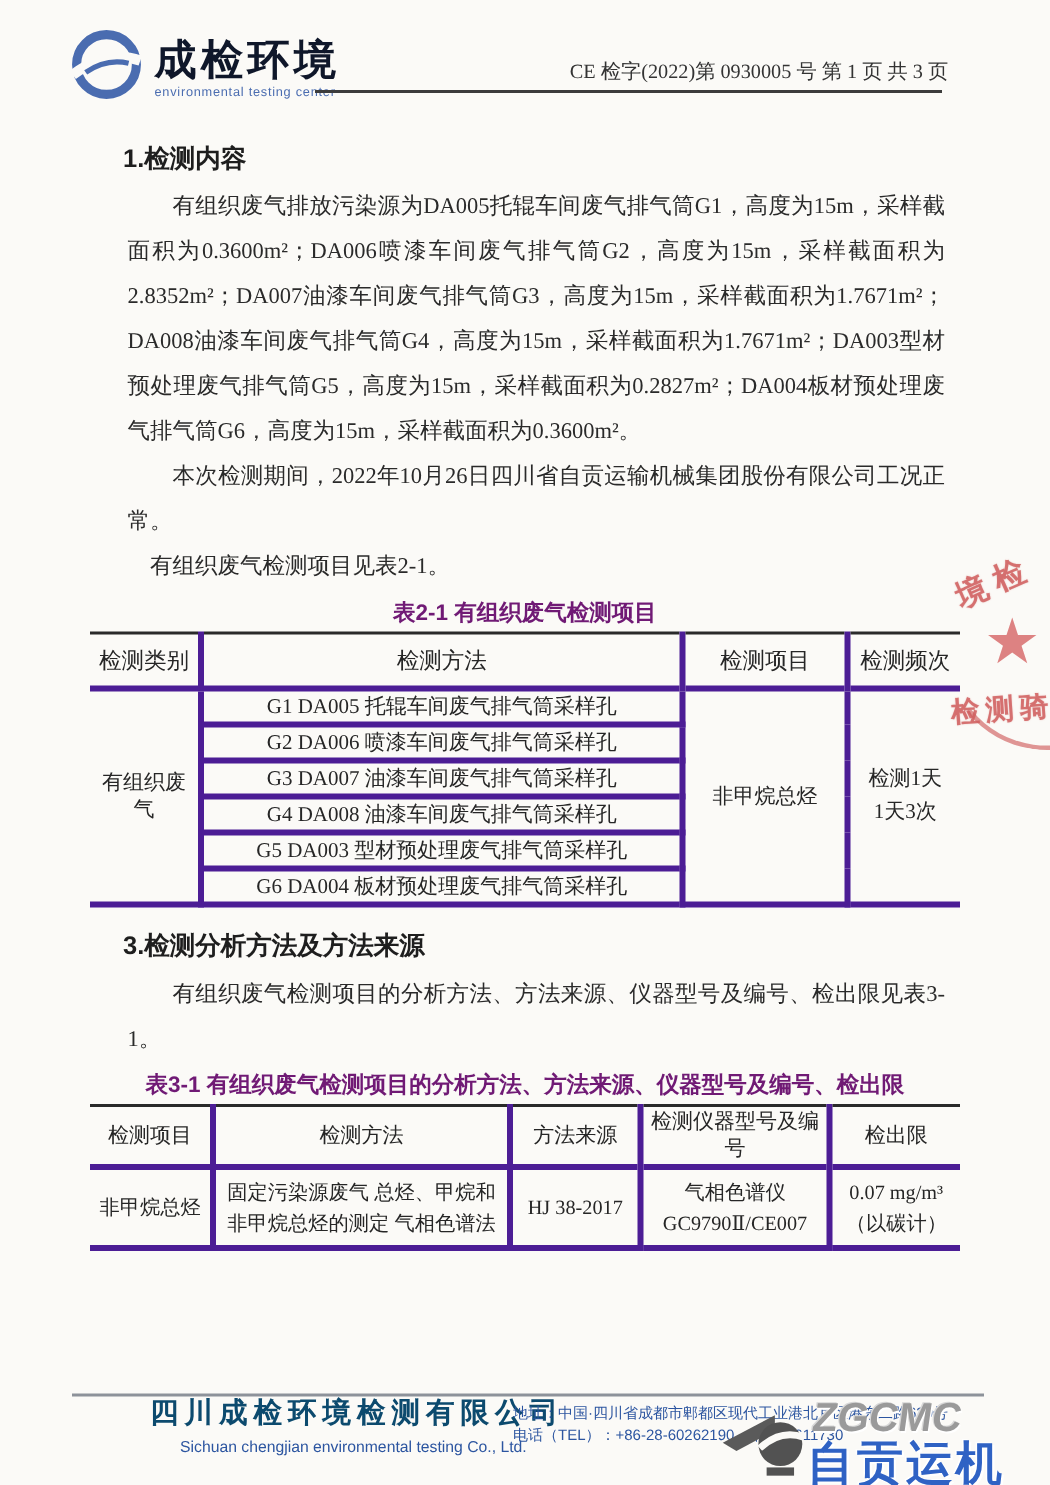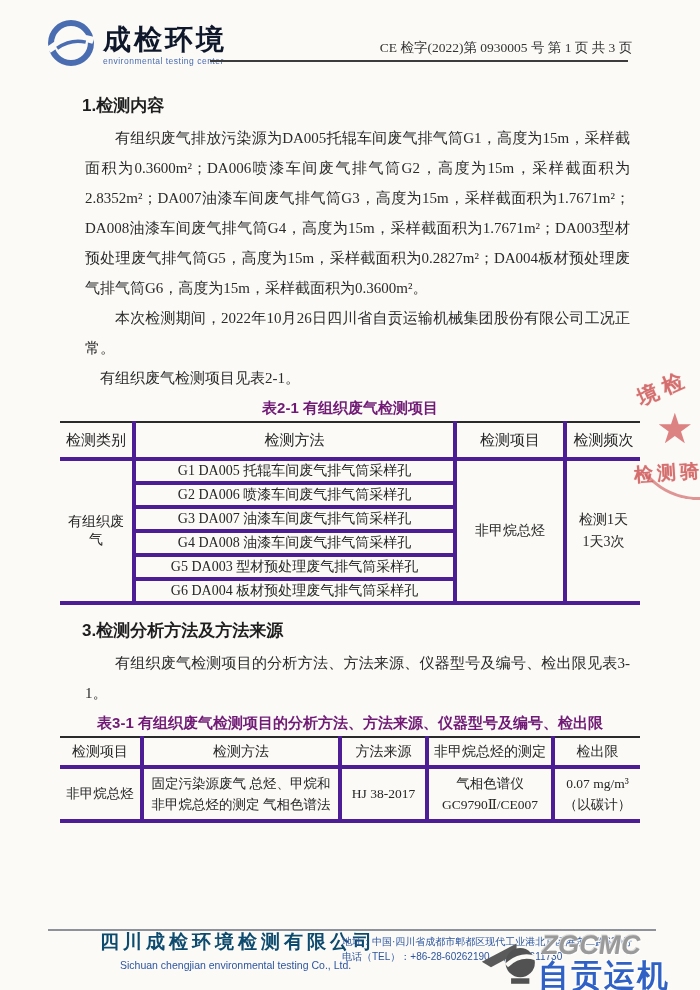--- a/index.html
+++ b/index.html
@@ -199,21 +199,21 @@
   <div class="sec-title">3.检测分析方法及方法来源</div>
   <p class="para">有组织废气检测项目的分析方法、方法来源、仪器型号及编号、检出限见表3-1。</p>
 
   <div class="tbl-title">表3-1 有组织废气检测项目的分析方法、方法来源、仪器型号及编号、检出限</div>
   <table class="t31">
     <thead>
       <tr>
         <th class="c1">检测项目</th>
         <th class="c2">检测方法</th>
         <th class="c3">方法来源</th>
-        <th class="c4">非甲烷总烃的测定</th>
+        <th class="c4">检测仪器型号及编号</th>
         <th class="c5">检出限</th>
       </tr>
     </thead>
     <tbody>
       <tr>
         <td class="c1">非甲烷总烃</td>
         <td class="c2 cell-lines">
           <span>固定污染源废气 总烃、甲烷和</span>
           <span>非甲烷总烃的测定 气相色谱法</span>
         </td>

